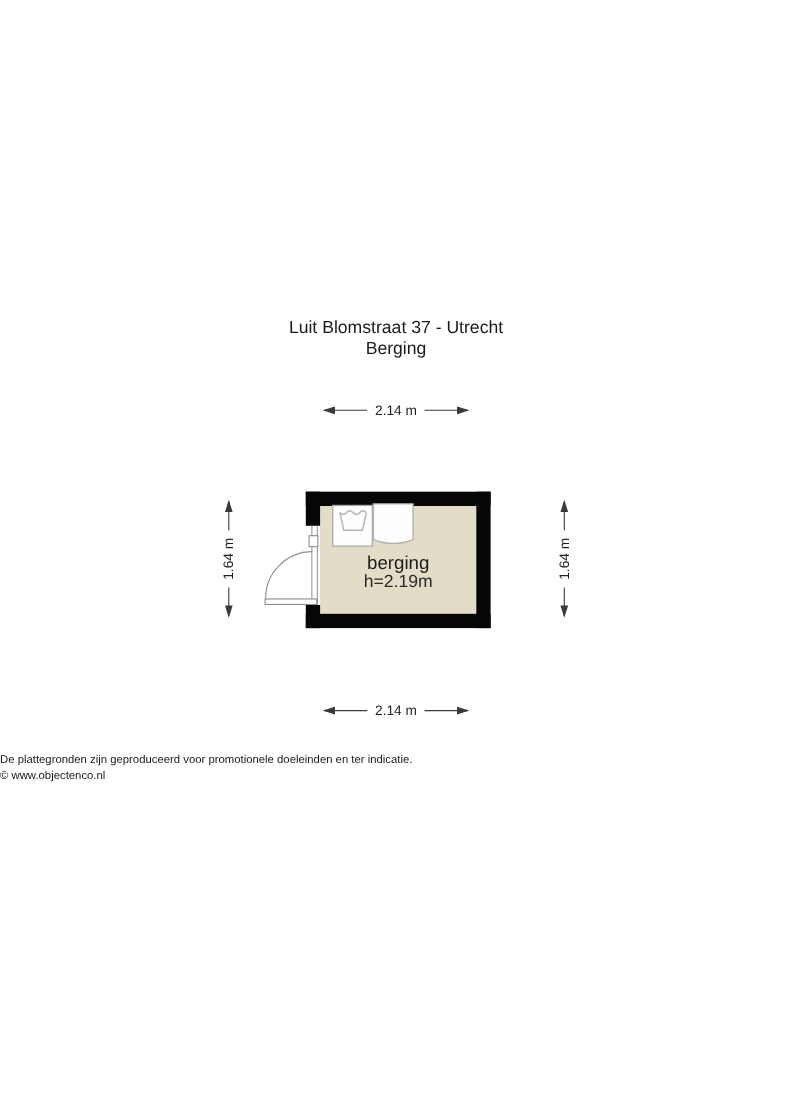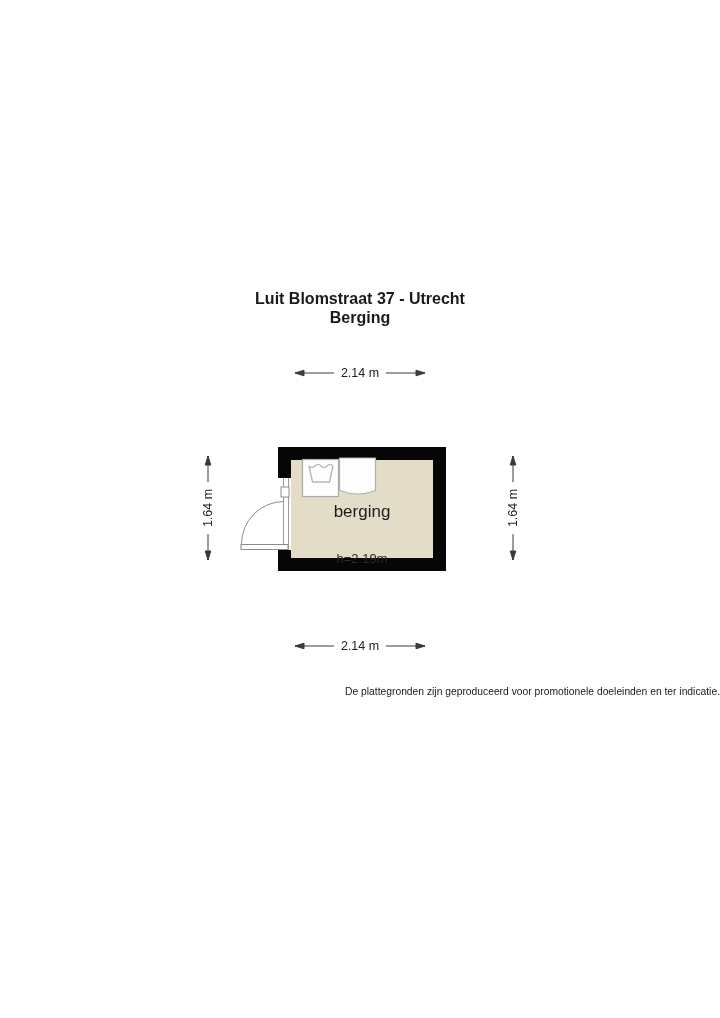--- a/index.html
+++ b/index.html
@@ -12,21 +12,21 @@
     font-family: "Liberation Sans", sans-serif;
     overflow: hidden;
   }
   .titles {
     position: absolute;
     top: 289px;
     left: 0;
     width: 720px;
     text-align: center;
     font-size: 16px;
-    font-weight: bold;
+    font-weight: normal;
     color: #1a1a1a;
     line-height: 19px;
   }
   .plan-svg {
     position: absolute;
     top: 0;
     left: 0;
     width: 720px;
     height: 1018px;
   }
@@ -43,30 +43,29 @@
     color: #222222;
   }
   .dim-label.vertical {
     transform: translate(-50%, -50%) rotate(-90deg);
   }
   .room-name {
     font-size: 17px;
     color: #1c1c1c;
   }
   .room-height {
-    font-size: 13px;
+    font-size: 16px;
     color: #2a2a2a;
-    margin-top: 28px;
   }
   .footer {
     position: absolute;
     top: 685px;
     left: 0;
     width: 720px;
-    text-align: right;
+    text-align: left;
     font-size: 10.3px;
     line-height: 13.5px;
     color: #1a1a1a;
   }
 </style>
 </head>
 <body>
 
 <div class="page">
 
@@ -129,15 +128,16 @@
   <span class="label dim-label" style="left:360px; top:373px;">2.14 m</span>
   <span class="label dim-label" style="left:360px; top:646px;">2.14 m</span>
   <span class="label dim-label vertical" style="left:208px; top:508px;">1.64 m</span>
   <span class="label dim-label vertical" style="left:513px; top:508px;">1.64 m</span>
 
   <span class="label room-name" style="left:362px; top:512px;">berging</span>
   <span class="label room-height" style="left:362px; top:530px;">h=2.19m</span>
 
   <div class="footer">
     <div>De plattegronden zijn geproduceerd voor promotionele doeleinden en ter indicatie.</div>
+    <div>© www.objectenco.nl</div>
   </div>
 
 </div>
 
 </body></html>

